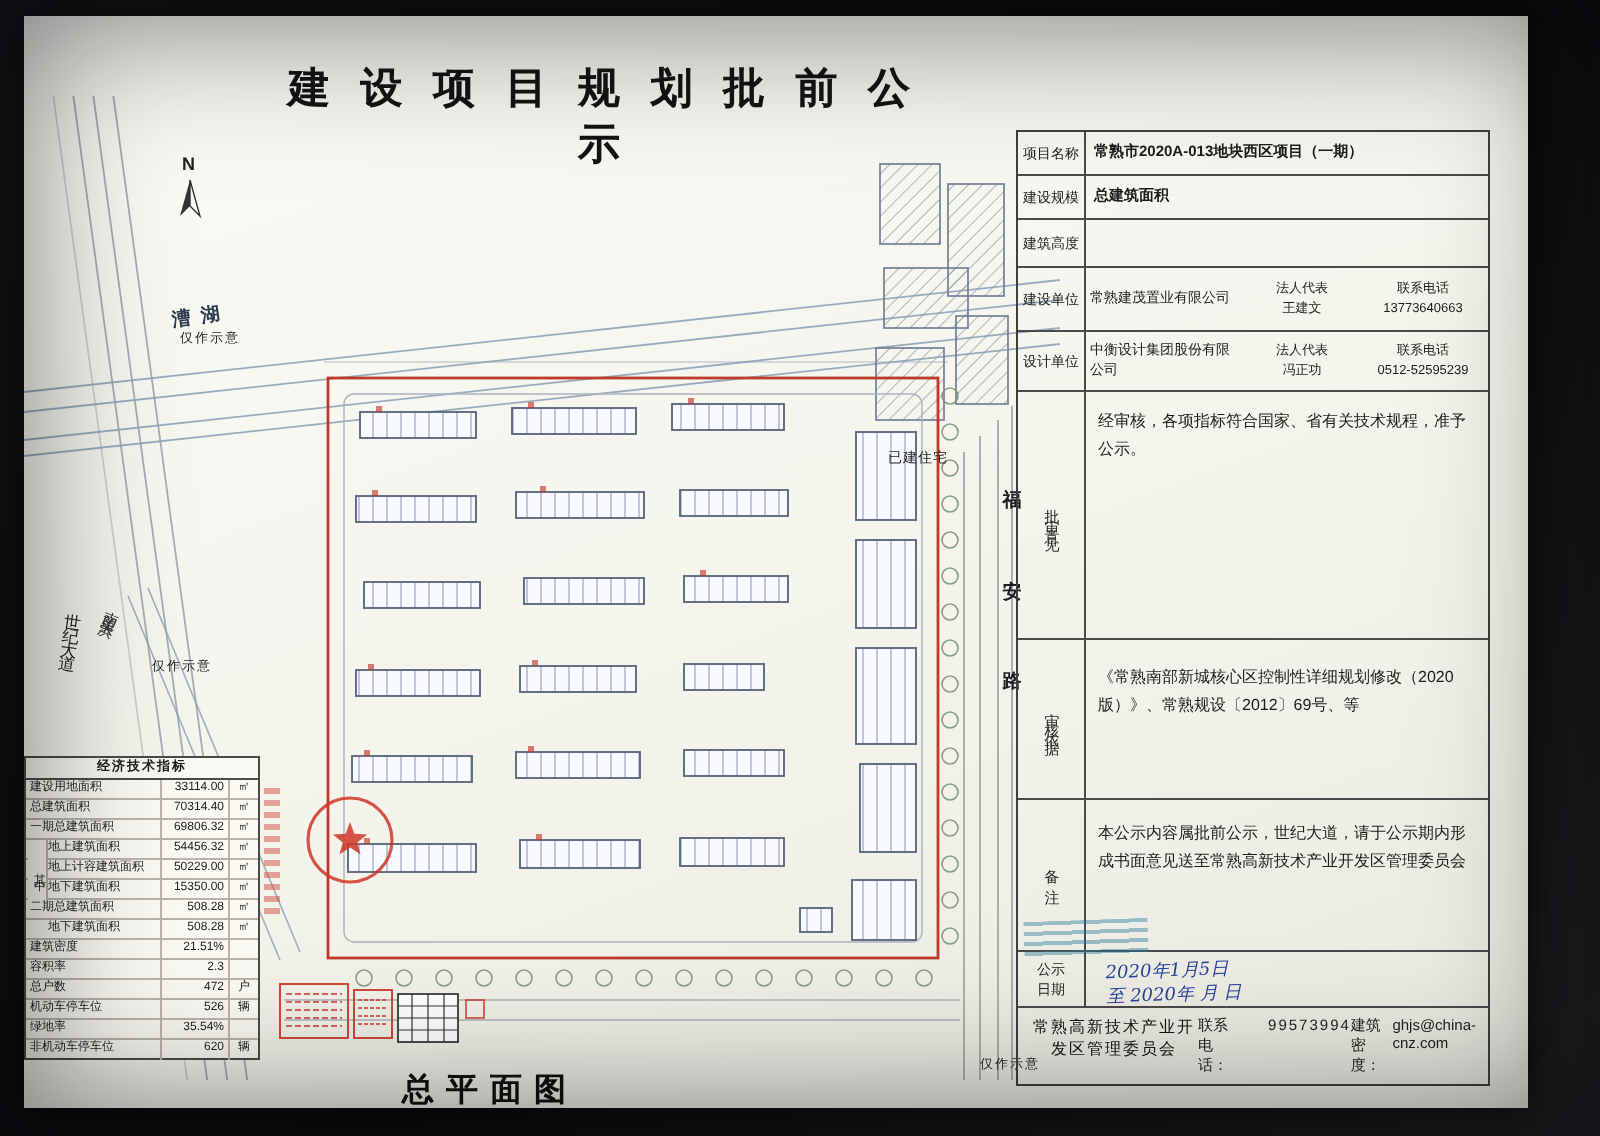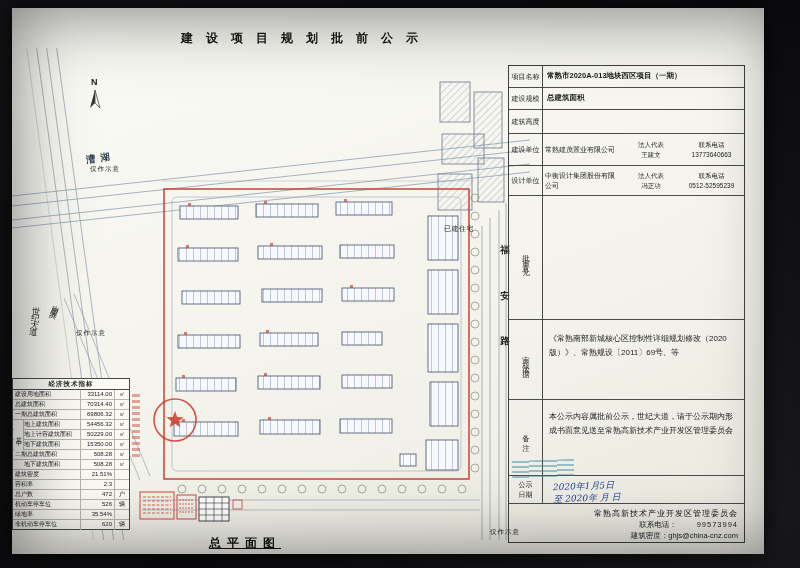--- a/index.html
+++ b/index.html
@@ -14,27 +14,27 @@
     position:absolute; left:12px; top:8px; width:752px; height:546px;
     background:linear-gradient(160deg,#fbfbf6 0%,#f2f1e9 70%,#e9e8df 100%);
     box-shadow:0 0 22px rgba(0,0,0,.85);
   }
   .vignette {
     position:absolute; inset:0; pointer-events:none; z-index:50;
     box-shadow:inset 0 0 70px 14px rgba(4,4,8,.5);
   }
   .title {
     position:absolute; left:118px; top:22px; width:344px; z-index:3;
-    text-align:center; font-size:12px; font-weight:bold; letter-spacing:5px;
+    text-align:center; font-size:21px; font-weight:bold; letter-spacing:5px;
     color:#141414; font-family:"Liberation Serif","DejaVu Serif",serif;
   }
   .plan-caption {
     position:absolute; left:168px; top:527px; width:130px; z-index:3;
-    text-align:center; font-size:12px; font-weight:bold; letter-spacing:6px;
-    color:#111; font-family:"Liberation Serif","DejaVu Serif",serif;text-decoration:underline;
+    text-align:center; font-size:16px; font-weight:bold; letter-spacing:6px;
+    color:#111; font-family:"Liberation Serif","DejaVu Serif",serif;
   }
   svg.siteplan { position:absolute; left:0; top:40px; z-index:1;
     font-family:"Liberation Sans","DejaVu Sans",sans-serif; }
   
   .vroad {
     position:absolute; z-index:2; writing-mode:vertical-rl; text-orientation:upright;
     color:#1d1d1d;
   }
   .lbl-fuan  { left:486px; top:228px; height:210px; font-size:9.5px; letter-spacing:46px; font-weight:bold; }
   .lbl-shiji { left:14px;  top:292px; height:90px;  font-size:8.5px; letter-spacing:7px; transform:rotate(8deg); }
@@ -78,21 +78,21 @@
   .bigcell { flex:1; padding:8px 6px 2px 6px; font-size:8px; line-height:1.7; }
   .split { flex:1; display:flex; align-items:center; gap:2px; padding:2px 2px; }
   .company { width:76px; font-size:7px; line-height:1.35; }
   .repcol  { width:56px; font-size:6.5px; text-align:center; line-height:1.5; }
   .telcol  { flex:1; font-size:6.5px; text-align:center; line-height:1.5; }
   .handwrite {
     flex:1; padding:2px 4px 2px 10px; font-size:9px; font-style:italic;
     color:#25409b; line-height:1.35; transform:rotate(-2deg);
     font-family:"DejaVu Serif","Liberation Serif",serif;
   }
-  .orgbox { height:40px; padding:4px 6px 3px 6px; display:flex; flex-direction:column; justify-content:space-between;align-items:flex-end; }
+  .orgbox { height:40px; padding:4px 6px 3px 6px; display:flex; flex-direction:row; justify-content:space-between; }
   .orgname { text-align:center; font-size:8px; letter-spacing:1px; color:#111; }
   .orgline { display:flex; font-size:7.5px; color:#222; }
   .orgline .num { margin-left:20px; letter-spacing:1px; }
   
   .blue-stamp {
     position:absolute; left:500px; top:452px; width:62px; height:18px; z-index:8;
     transform:rotate(-2deg); opacity:.8;
     background:repeating-linear-gradient(180deg, rgba(38,125,156,.55) 0 2px, rgba(0,0,0,0) 2px 5px);
   }
   .red-stamp-text {
@@ -407,26 +407,27 @@
         <div class="telcol">
           <div>联系电话</div>
           <div>0512-52595239</div>
         </div>
       </div>
     </div>
     <div class="prow" style="height:124px;align-items:flex-start">
       <div class="plabel" style="align-self:stretch">
         <span class="vt">批审意见</span>
       </div>
+      <div class="bigcell">经审核，各项指标符合国家、省有关技术规程，准予公示。</div>
     </div>
     <div class="prow" style="height:80px">
       <div class="plabel" style="align-self:stretch">
         <span class="vt">审核依据</span>
       </div>
-      <div class="bigcell" style="padding-top:12px">《常熟南部新城核心区控制性详细规划修改（2020版）》、常熟规设〔2011〕69号、等</div>
+      <div class="bigcell" style="padding-top:12px">《常熟南部新城核心区控制性详细规划修改（2020版）》、常熟规设〔2012〕69号、等</div>
     </div>
     <div class="prow" style="height:76px">
       <div class="plabel" style="align-self:stretch">
         <span class="vt" style="letter-spacing:10px">备注</span>
       </div>
       <div class="bigcell" style="padding-top:10px">本公示内容属批前公示，世纪大道，请于公示期内形成书面意见送至常熟高新技术产业开发区管理委员会</div>
     </div>
     <div class="prow" style="height:28px">
       <div class="plabel">
         <span style="width:2em;display:inline-block">公示日期</span>

